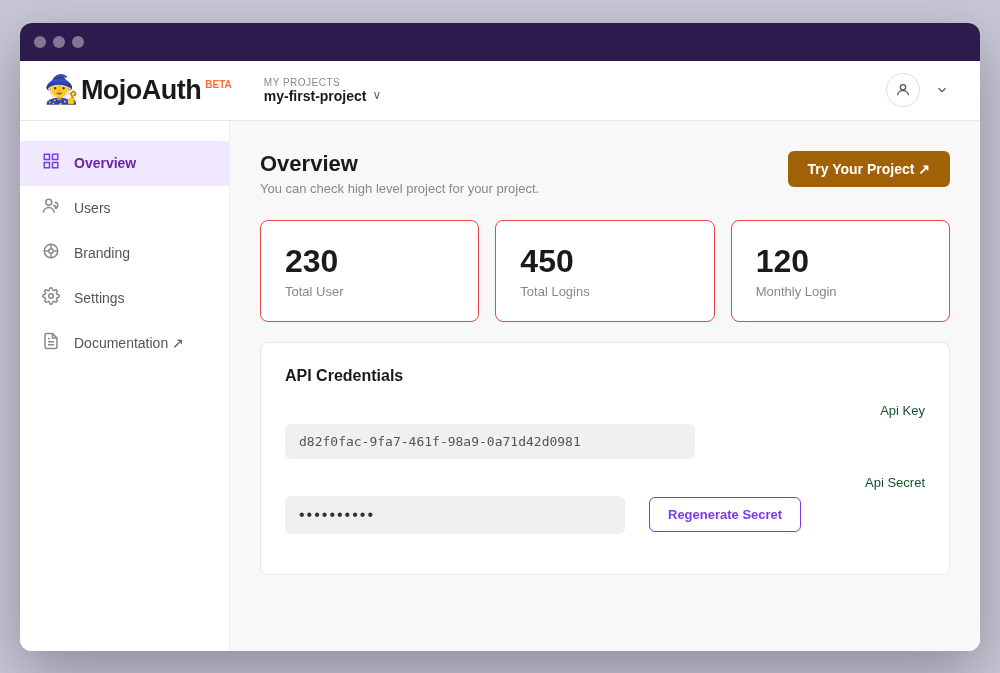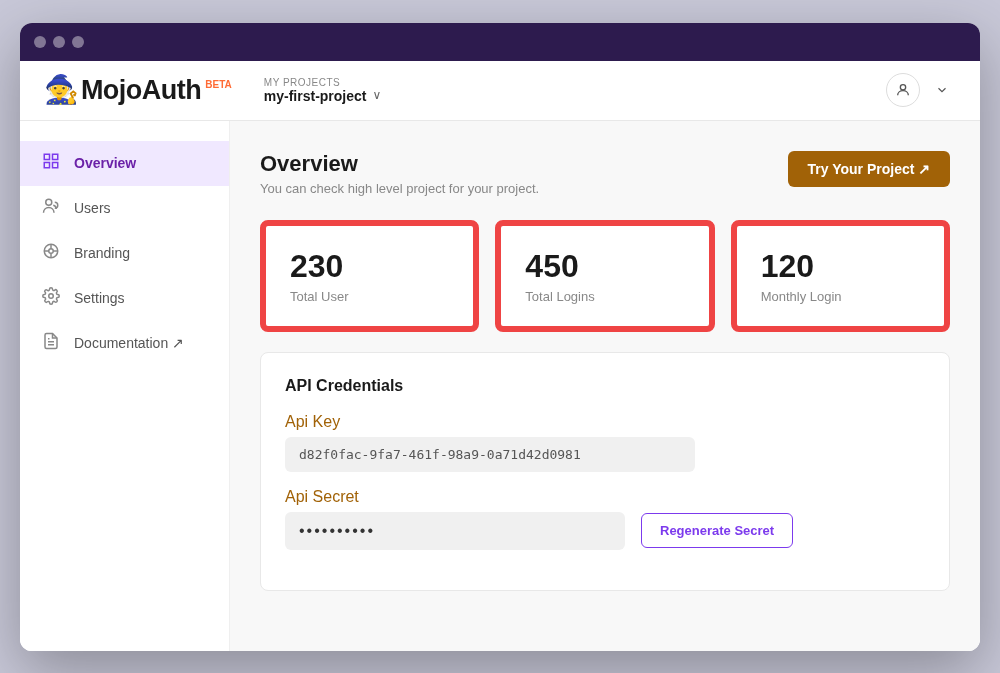--- a/index.html
+++ b/index.html
@@ -201,21 +201,21 @@
     
     .stats-row {
       display: grid;
       grid-template-columns: 1fr 1fr 1fr;
       gap: 16px;
       margin-bottom: 20px;
     }
     .stat-card {
       background: #fff;
       border-radius: 8px;
-      border: 6px solid #ef4444;
+      border: 1px solid #ef4444;
       padding: 22px 24px;
     }
     .stat-number {
       font-size: 32px;
       font-weight: 700;
       color: #1a1a1a;
       margin-bottom: 4px;
     }
     .stat-label {
       font-size: 13px;
@@ -231,28 +231,29 @@
     .api-title {
       font-size: 16px;
       font-weight: 700;
       color: #1a1a1a;
       margin-bottom: 18px;
     }
     .field-group {
       margin-bottom: 16px;
     }
     .field-label {
-      font-size: 16px;
-      color: #a16207;
+      font-size: 13px;
+      color: #14532d;
       margin-bottom: 6px;
+      text-align: right;
     }
     .field-row {
       display: flex;
       align-items: center;
-      gap: 16px;
+      gap: 24px;
     }
     .field-input {
       background: #f0f0f0;
       border: none;
       border-radius: 6px;
       padding: 10px 14px;
       font-size: 13px;
       color: #555;
       width: 410px;
       font-family: monospace;

